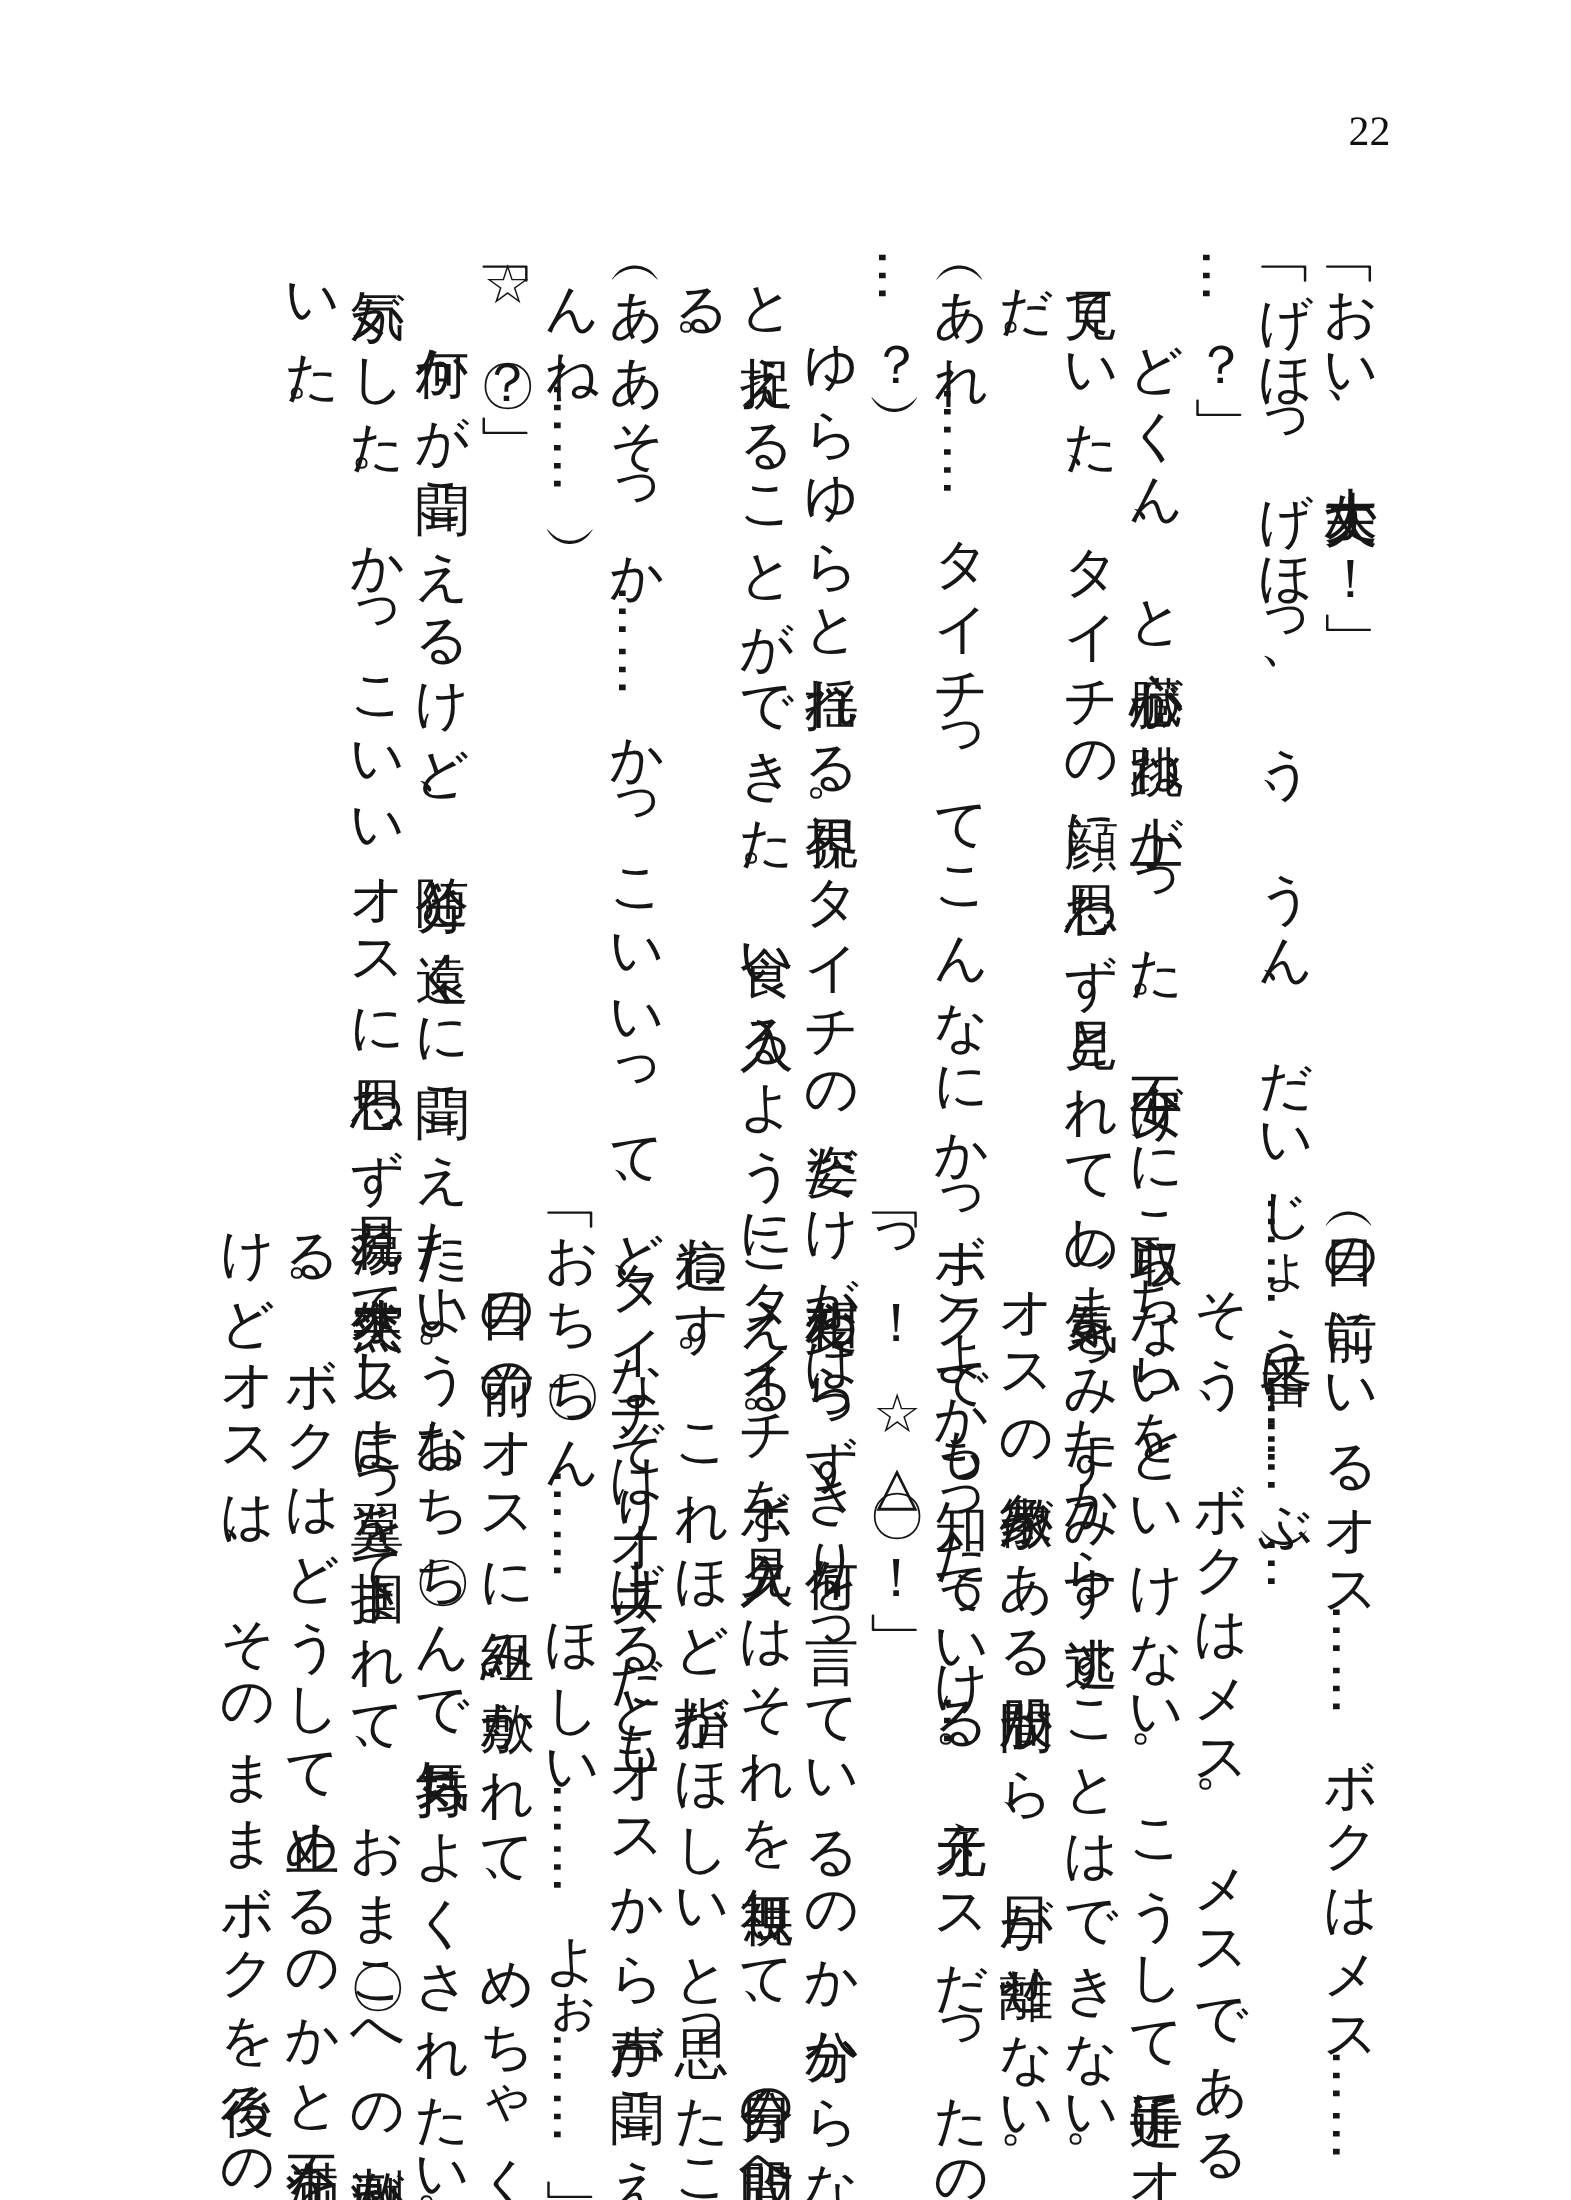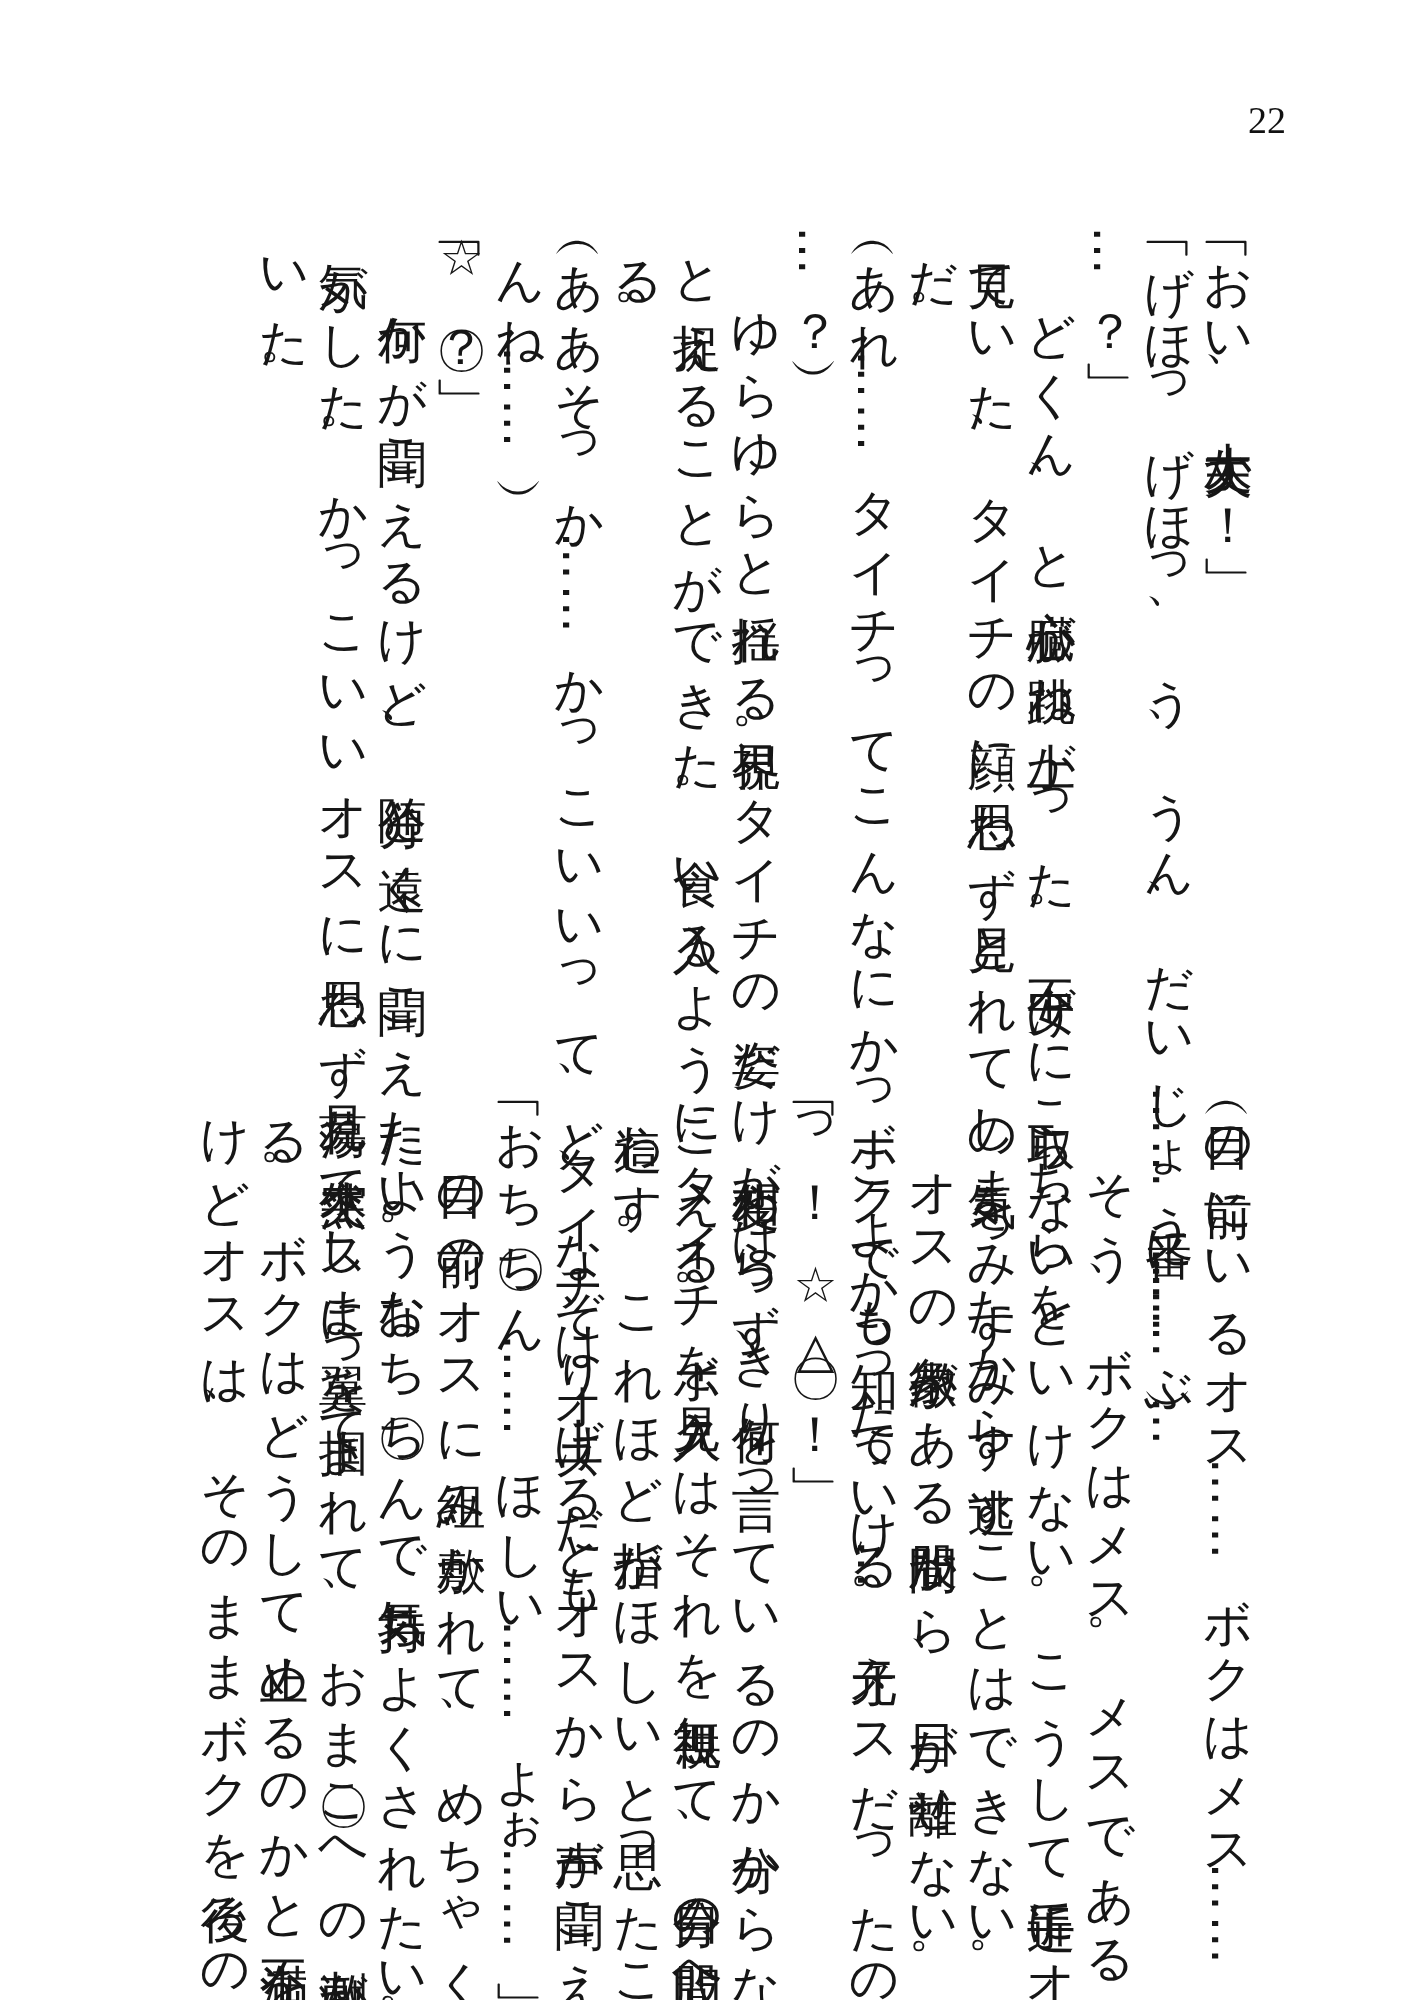--- a/index.html
+++ b/index.html
@@ -17,21 +17,21 @@
   }
   .page-number {
     position: absolute;
     top: 100px;
     left: 1226px;
     width: 60px;
     font-family: "Liberation Serif", "DejaVu Serif", serif;
     font-size: 38px;
     line-height: 40px;
     color: #111;
-    text-align: right;
+    text-align: left;
   }
   .dan {
     position: absolute;
     writing-mode: vertical-rl;
     -webkit-writing-mode: vertical-rl;
     font-family: "DejaVu Sans", "Liberation Sans", sans-serif;
     font-size: 49px;
     line-height: 59px;
     letter-spacing: 4px;
     color: #161616;

